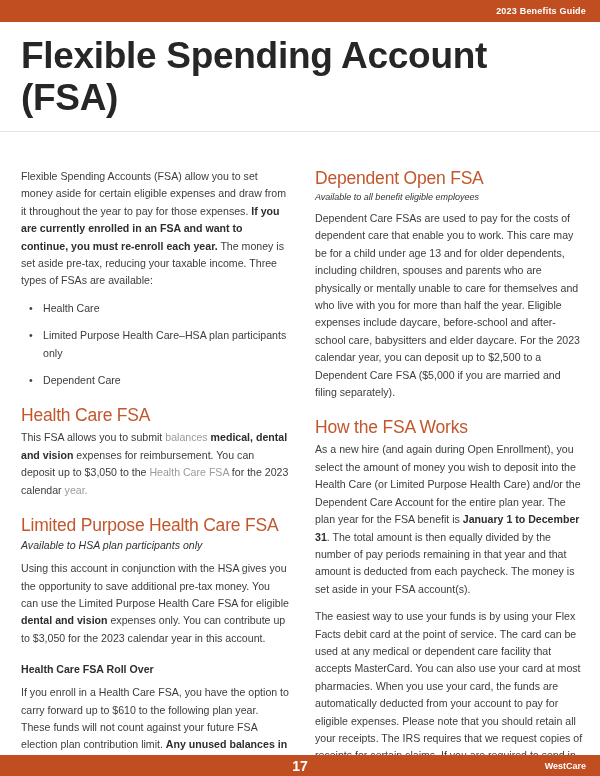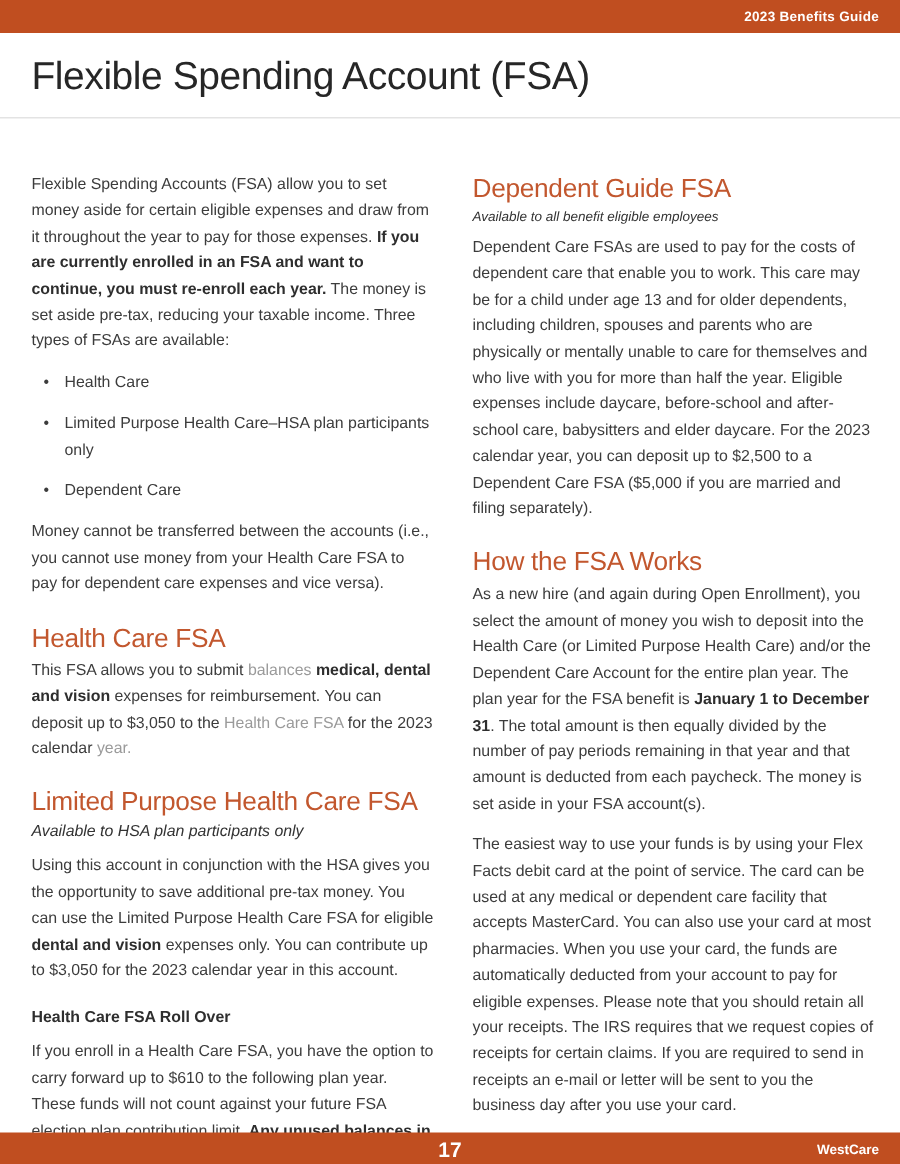--- a/index.html
+++ b/index.html
@@ -24,22 +24,22 @@
     color: #ffffff;
     font-size: 9px;
     font-weight: bold;
     letter-spacing: 0.2px;
   }
   .title-wrap {
     padding: 13px 21px 12px 21px;
     border-bottom: 1px solid #e3e3e3;
   }
   .page-title {
-    font-size: 26px;
-    font-weight: 400;
+    font-size: 37px;
+    font-weight: 700;
     color: #262626;
     letter-spacing: -0.3px;
   }
   .columns {
     display: flex;
     gap: 26px;
     padding: 36px 17px 0 21px;
   }
   .col { flex: 1; min-width: 0; }
   p.body, .bullet-text {
@@ -136,35 +136,34 @@
         <div class="bullet-item">
           <span class="bullet-glyph">•</span>
           <span class="bullet-text">Limited Purpose Health Care–HSA plan participants only</span>
         </div>
         <div class="bullet-item">
           <span class="bullet-glyph">•</span>
           <span class="bullet-text">Dependent Care</span>
         </div>
       </div>
 
-      <p class="body"><span>Money cannot be transferred between the accounts (i.e., you cannot use money from your Health Care FSA to pay for dependent care expenses and vice versa).</span></p>
 
       <h2 class="section-heading">Health Care FSA</h2>
       <p class="body"><span>This FSA allows you to submit </span><span class="seg-g">balances </span><span class="seg-b">medical, dental and vision</span><span> expenses for reimbursement. You can deposit up to $3,050 to the </span><span class="seg-g">Health Care FSA </span><span>for the 2023 calendar </span><span class="seg-g">year.</span></p>
 
       <h2 class="section-heading">Limited Purpose Health Care FSA</h2>
       <div class="sub-italic">Available to HSA plan participants only</div>
       <p class="body"><span>Using this account in conjunction with the HSA gives you the opportunity to save additional pre-tax money. You can use the Limited Purpose Health Care FSA for eligible </span><span class="seg-b">dental and vision</span><span> expenses only. You can contribute up to $3,050 for the 2023 calendar year in this account.</span></p>
 
       <h3 class="bold-subhead">Health Care FSA Roll Over</h3>
       <p class="body"><span>If you enroll in a Health Care FSA, you have the option to carry forward up to $610 to the following plan year. These funds will not count against your future FSA election plan contribution limit. </span><span class="seg-b">Any unused balances in excess of $610 at the end of 2023 will be forfeited.</span></p>
     </div>
 
     <div class="col">
-      <h2 class="section-heading first">Dependent Guide FSA</h2>
+      <h2 class="section-heading first">Dependent Open FSA</h2>
       <div class="sub-italic small">Available to all benefit eligible employees</div>
       <p class="body"><span>Dependent Care FSAs are used to pay for the costs of dependent care that enable you to work. This care may be for a child under age 13 and for older dependents, including children, spouses and parents who are physically or mentally unable to care for themselves and who live with you for more than half the year. Eligible expenses include daycare, before-school and after-school care, babysitters and elder daycare. For the 2023 calendar year, you can deposit up to $2,500 to a Dependent Care FSA ($5,000 if you are married and filing separately).</span></p>
 
       <h2 class="section-heading">How the FSA Works</h2>
       <p class="body"><span>As a new hire (and again during Open Enrollment), you select the amount of money you wish to deposit into the Health Care (or Limited Purpose Health Care) and/or the Dependent Care Account for the entire plan year. The plan year for the FSA benefit is </span><span class="seg-b">January 1 to December 31</span><span>. The total amount is then equally divided by the number of pay periods remaining in that year and that amount is deducted from each paycheck. The money is set aside in your FSA account(s).</span></p>
       <p class="body"><span>The easiest way to use your funds is by using your Flex Facts debit card at the point of service. The card can be used at any medical or dependent care facility that accepts MasterCard. You can also use your card at most pharmacies. When you use your card, the funds are automatically deducted from your account to pay for eligible expenses. Please note that you should retain all your receipts. The IRS requires that we request copies of receipts for certain claims. If you are required to send in receipts an e-mail or letter will be sent to you the business day after you use your card.</span></p>
       <p class="body"><span>The FSA plans are administered by BRMS. To register and log into your FSA account(s), go to </span></p>
     </div>
 
   </div>

